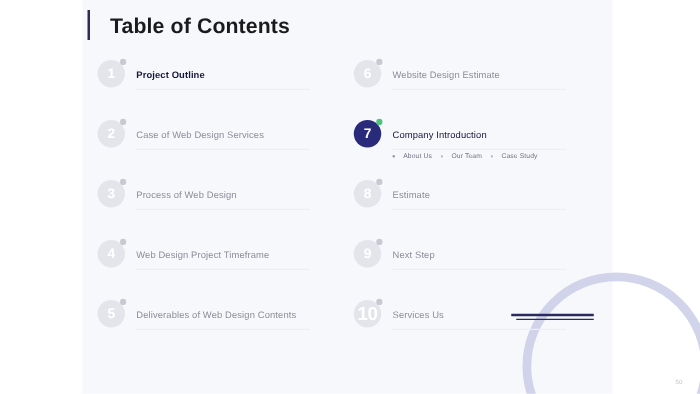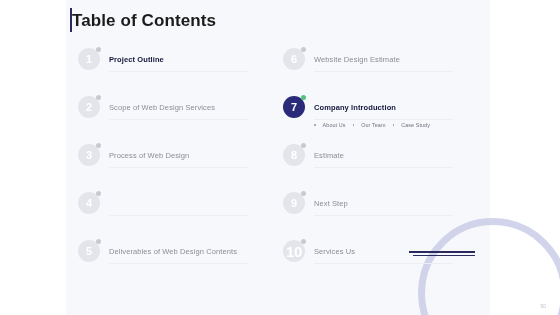--- a/index.html
+++ b/index.html
@@ -47,21 +47,21 @@
   .deco-line-2{
     position:absolute;
     left:413px;top:255px;
     width:62px;height:1px;
     background:#2a2a5e;
   }
   
   .title-wrap{
     position:absolute;
     left:70px;top:8px;
-    display:flex;align-items:center;gap:0;
+    display:flex;align-items:center;gap:16px;
   }
   .title-bar{
     width:2px;height:24px;
     background:#2c2c5c;
     flex:0 0 auto;
   }
   .title-text{
     font-size:17px;
     font-weight:bold;
     color:#1b1b1b;
@@ -127,21 +127,21 @@
     background:#4fc47a;
   }
   .label{
     font-size:7.5px;
     color:#8b8d98;
     white-space:nowrap;
     letter-spacing:.1px;
   }
   .toc-item.active .label{
     color:#15153d;
-    font-weight:bold;
+    font-weight:normal;
   }
   .toc-item.strong .label{
     color:#15153d;
     font-weight:bold;
   }
   .underline{
     position:absolute;
     left:31px;top:25px;
     width:139px;height:1px;
     background:#eceef3;
@@ -200,40 +200,41 @@
             <div class="label">Project Outline</div>
           </div>
           <div class="underline"></div>
         </div>
         <div class="toc-item">
           <div class="row">
             <div class="badge-wrap">
               <div class="badge">2</div>
               <div class="dot"></div>
             </div>
-            <div class="label">Scope of Web Design Services</div>
+            <div class="label">Case of Web Design Services</div>
           </div>
           <div class="underline"></div>
         </div>
         <div class="toc-item">
           <div class="row">
             <div class="badge-wrap">
               <div class="badge">3</div>
               <div class="dot"></div>
             </div>
             <div class="label">Process of Web Design</div>
           </div>
           <div class="underline"></div>
         </div>
         <div class="toc-item">
           <div class="row">
             <div class="badge-wrap">
               <div class="badge">4</div>
               <div class="dot"></div>
             </div>
+            <div class="label">Web Design Project Timeframe</div>
           </div>
           <div class="underline"></div>
         </div>
         <div class="toc-item">
           <div class="row">
             <div class="badge-wrap">
               <div class="badge">5</div>
               <div class="dot"></div>
             </div>
             <div class="label">Deliverables of Web Design Contents</div>

